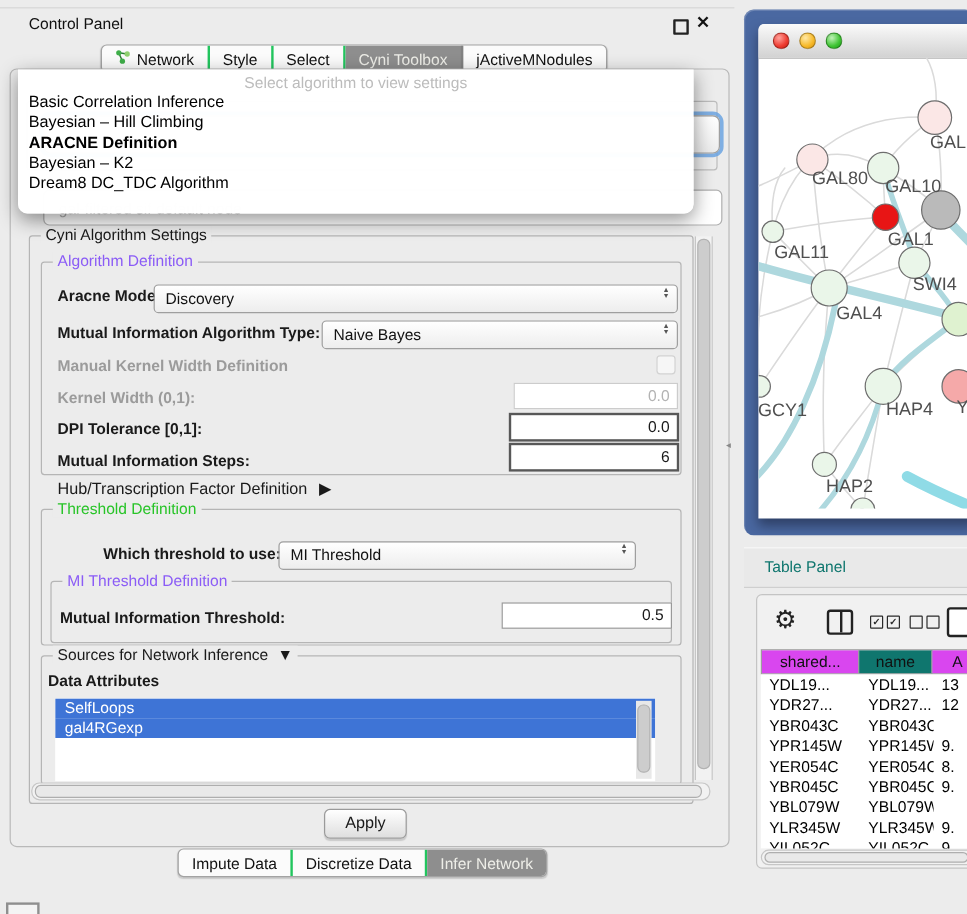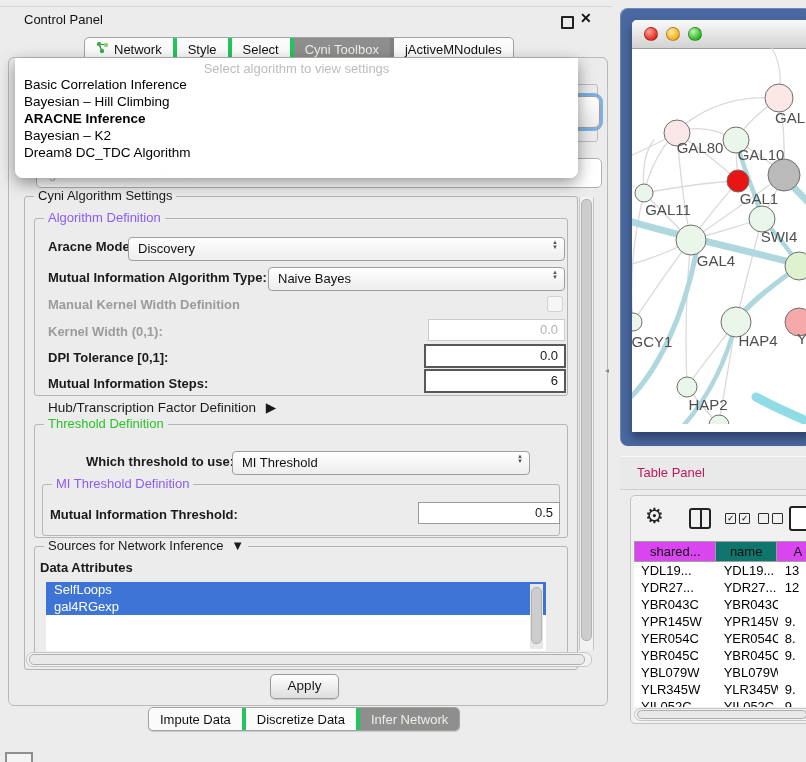--- a/index.html
+++ b/index.html
@@ -5,21 +5,21 @@
   html,body{margin:0;padding:0}
   body{width:806px;height:762px;position:relative;overflow:hidden;background:#ececec;
        font-family:"Liberation Sans",sans-serif;color:#1a1a1a;}
   .abs{position:absolute}
   
   .titlebar{left:0;top:6px;width:612px;height:26px;border-top:1px solid #d6d6d6;}
   .titlebar .t{position:absolute;left:24px;top:5px;font-size:13px;color:#111}
   .win-float{position:absolute;left:561px;top:9px;width:9px;height:9px;border:2px solid #222;border-radius:1px}
   .win-close{position:absolute;left:580px;top:3px;font-size:14px;font-weight:bold;color:#111}
   .seg{display:flex;border:1px solid #a3a3a3;border-radius:5px;background:#fbfbfb;overflow:hidden;height:22px;box-shadow:0 1px 1px rgba(0,0,0,.15)}
-  .seg .tab{display:flex;align-items:center;gap:5px;padding:0 11px;font-size:13px;border-right:4px solid #22c55e;color:#111;white-space:nowrap}
+  .seg .tab{display:flex;align-items:center;gap:5px;padding:0 11px;font-size:13px;border-right:2px solid #22c55e;color:#111;white-space:nowrap}
   .seg .tab:last-child{border-right:none}
   .seg .tab.sel{background:#8e8e8e;color:#eeeee8;border-color:#818181}
   .content-panel{left:8px;top:57px;width:598px;height:647px;background:#ececec;border:1px solid #b9b9b9;border-radius:6px}
   
   .frag-grp{left:22px;top:84px;width:574px;height:56px;border:1px solid #bcbcbc;border-radius:3px;z-index:2}
   .frag-combo{left:36px;top:96px;width:562px;height:30px;background:linear-gradient(#fff,#ececec);
       border:1px solid #9f9f9f;border-radius:6px;box-shadow:0 0 0 3px rgba(100,160,225,.8);z-index:3}
   .ghost-combo{left:36px;top:158px;width:566px;height:30px;background:#fff;border:1px solid #b0b0b0;border-radius:5px;z-index:2;
       font-size:13px;color:#b2b2b2;line-height:30px;padding-left:12px;box-sizing:border-box}
   
@@ -59,21 +59,21 @@
       box-shadow:0 6px 10px rgba(20,25,45,.5)}
   .nettitle{position:absolute;left:0;top:0;right:0;height:28px;background:linear-gradient(#fafafa,#d2d2d2);
       border-bottom:1px solid #a0a0a0;border-radius:5px 0 0 0}
   .light{position:absolute;top:7px;width:14px;height:14px;border-radius:50%;border:1px solid rgba(0,0,0,.28);box-sizing:border-box}
   .light.red{left:12px;background:radial-gradient(circle at 35% 30%, #ffa49e, #ee3b30 60%, #c21f14)}
   .light.yellow{left:34px;background:radial-gradient(circle at 35% 30%, #ffe9a8, #f7b928 60%, #d99410)}
   .light.green{left:56px;background:radial-gradient(circle at 35% 30%, #c2f2ba, #3ec432 60%, #1f9a1c)}
   .canvas{position:absolute;left:0;top:28px;width:174px;height:376px;overflow:hidden}
   
   .tp-bar{left:620px;top:456px;width:186px;height:32px;background:#e9e9e9;border-top:1px solid #f8f8f8;border-bottom:1px solid #cfcfcf}
-  .tp-bar .t{position:absolute;left:17px;top:8px;font-size:13px;color:#be185d}
+  .tp-bar .t{position:absolute;left:17px;top:8px;font-size:13px;color:#0f766e}
   .tcard{left:630px;top:495px;width:186px;height:227px;background:#f1f1f1;border:1px solid #c4c4c4;border-radius:5px;overflow:hidden}
   .ticons{position:absolute;left:0;top:0;right:0;height:44px}
   .gear{position:absolute;left:14px;top:8px;font-size:21px;color:#222}
   .cols-icon{position:absolute;left:58px;top:12px;width:18px;height:17px;border:2px solid #222;border-radius:3px}
   .cols-icon:before{content:"";position:absolute;left:50%;top:0;bottom:0;width:2px;background:#222}
   .pair{position:absolute;top:17px;display:flex;gap:3px}
   .pair .bx{width:9px;height:9px;border:1.5px solid #2a2a2a;border-radius:1px;font-size:8px;line-height:9px;text-align:center;color:#2a2a2a;font-weight:bold}
   .part-icon{position:absolute;left:158px;top:10px;width:24px;height:21px;border:2px solid #222;border-radius:3px;background:#fff}
   .thead{position:absolute;left:3px;top:45px;right:-4px;height:21px;display:flex;border:1px solid #9e9e9e;box-sizing:border-box}
   .th{font-size:13px;text-align:center;line-height:19px;border-right:1px solid #9e9e9e;overflow:hidden;white-space:nowrap;color:#111}
@@ -122,21 +122,21 @@
 
 <div class="abs frag-grp"></div>
 <div class="abs frag-combo"></div>
 <div class="abs ghost-combo">gal-filtered sif default node</div>
 
 <div class="abs popup">
   <div class="hint">Select algorithm to view settings</div>
   <div id="popup-list">
       <div class="popup-item">Basic Correlation Inference</div>
       <div class="popup-item">Bayesian – Hill Climbing</div>
-      <div class="popup-item bold">ARACNE Inference</div>
+      <div class="popup-item bold">ARACNE Definition</div>
       <div class="popup-item">Bayesian – K2</div>
       <div class="popup-item">Dream8 DC_TDC Algorithm</div>
     </div>
 </div>
 
 <div class="abs grp" style="left:24px;top:196px;width:552px;height:472px">
   <span class="leg">Cyni Algorithm Settings</span>
 </div>
 
 <div class="abs grp" style="left:34px;top:218px;width:532px;height:176px">

